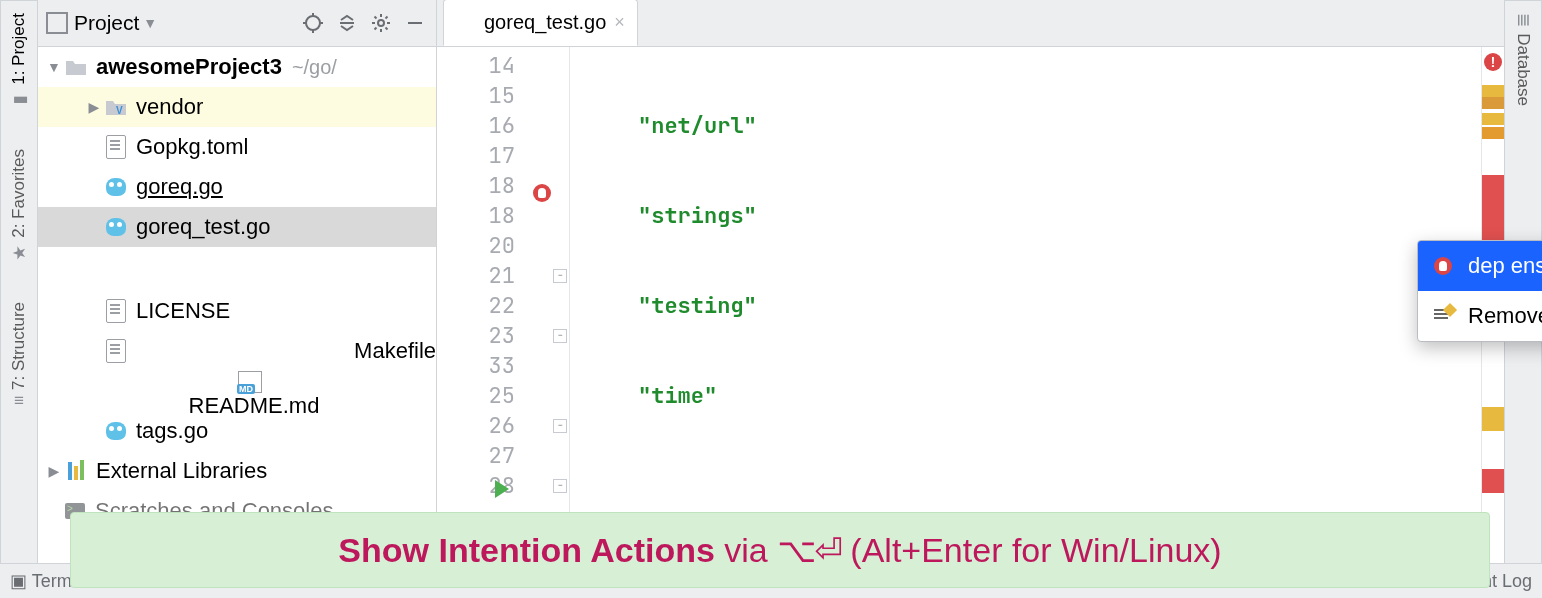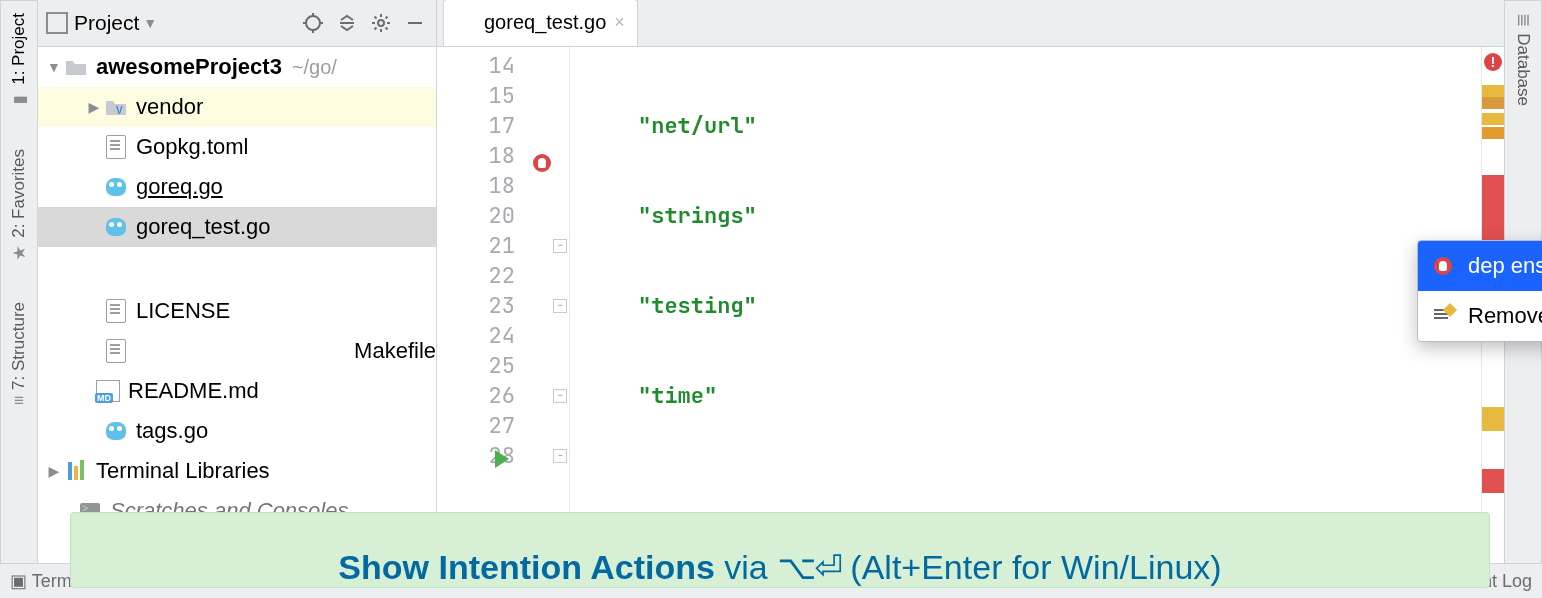--- a/index.html
+++ b/index.html
@@ -68,21 +68,21 @@
   .sm{position:absolute;left:0;width:22px;height:12px;}
   
   .popup{position:absolute;left:980px;top:240px;width:392px;background:#fff;border:1px solid #b9bcc2;border-radius:4px;box-shadow:0 6px 18px rgba(0,0,0,.25);overflow:hidden;font-family:"Segoe UI",Arial,sans-serif;font-size:22px;z-index:5;}
   .popup .pi{height:50px;display:flex;align-items:center;padding:0 14px;gap:14px;cursor:pointer;}
   .popup .pi.sel{background:#1a63ff;color:#fff;}
   .pi .picon{width:22px;display:flex;justify-content:center;}
   .pen-icon{width:18px;height:18px;position:relative;}
   .pen-icon::before{content:"";position:absolute;left:0;top:6px;width:14px;height:2px;background:#666;box-shadow:0 4px 0 #666,0 -4px 0 #666;}
   .pen-icon::after{content:"";position:absolute;right:-3px;top:-2px;width:10px;height:10px;background:#e8b93f;transform:rotate(45deg);}
   
-  .banner{position:absolute;left:70px;right:52px;bottom:10px;height:74px;background:#d6efd5;border:1px solid #bfe3bd;border-radius:4px;display:flex;align-items:flex-end;justify-content:center;font-size:34px;color:#0369a1;z-index:6;}
+  .banner{position:absolute;left:70px;right:52px;bottom:10px;height:74px;background:#d6efd5;border:1px solid #bfe3bd;border-radius:4px;display:flex;align-items:center;justify-content:center;font-size:34px;color:#be185d;z-index:6;}
   .banner b{font-weight:700;}
   .kbd{font-family:Arial,sans-serif;letter-spacing:-2px;}
   
   .status{position:absolute;left:0;right:0;bottom:0;height:34px;background:#edeef0;border-top:1px solid #d0d3d8;display:flex;align-items:center;font-size:18px;color:#6a6d72;padding:0 10px;gap:28px;}
   .status .spacer{flex:1;}
 </style>
 </head>
 <body>
 
 <div class="vstrip left">
@@ -185,72 +185,73 @@
             <span class="txt-icon"></span>
           </span>
           <span class="lbl">LICENSE</span>
         </div>
       <div class="row" style="padding-left:66px;justify-content:space-between;">
           <span class="ficon">
             <span class="txt-icon"></span>
           </span>
           <span class="lbl">Makefile</span>
         </div>
-      <div class="row" style="padding-left:58px;">
+      <div class="row" style="padding-left:34px;flex-direction:column;">
           <span class="ficon">
             <span class="md-icon"></span>
           </span>
           <span class="lbl">README.md</span>
         </div>
       <div class="row" style="padding-left:66px;">
           <span class="ficon">
             <span class="go-blob"></span>
           </span>
           <span class="lbl">tags.go</span>
         </div>
       <div class="row" style="padding-left:6px;">
           <span class="twist">▶</span>
           <span class="ficon">
             <span class="lib-icon">
               <span></span>
               <span></span>
               <span></span>
             </span>
           </span>
-          <span class="lbl">Terminal Libraries</span>
-        </div>
-      <div class="row" style="padding-left:40px;opacity:.55;font-style:italic;">
+          <span class="lbl">External Libraries</span>
+        </div>
+      <div class="row" style="padding-left:25px;opacity:.55;">
           <span class="ficon">
             <span class="scr-icon"></span>
           </span>
           <span class="lbl">Scratches and Consoles</span>
         </div>
     </div>
   </div>
 
   <div class="editor">
     <div class="tabs">
       <div class="tab">
         <span class="ficon" style="width:20px;"><span class="go-blob" style="transform:scale(.85);"></span></span>
         <span>goreq_test.go</span>
         <span class="close">×</span>
       </div>
     </div>
     <div class="code-wrap">
       <div class="gutter" id="gutter">
           <div class="gl">14</div>
           <div class="gl">15</div>
+          <div class="gl">16</div>
           <div class="gl">17</div>
           <div class="gl">18<span class="mark"><span class="bulb" title="error"></span></span></div>
           <div class="gl">18</div>
           <div class="gl">20</div>
           <div class="gl">21<span class="fold">−</span></div>
           <div class="gl">22</div>
           <div class="gl">23<span class="fold">−</span></div>
-          <div class="gl">24</div>
+          <div class="gl">33</div>
           <div class="gl">25</div>
           <div class="gl">26<span class="fold">−</span></div>
           <div class="gl">27</div>
           <div class="gl">28<span class="mark" style="right: 60px;"><span class="run-tri"></span></span><span class="fold">−</span></div>
         </div>
       <div class="code">
         <div class="ln"><span style="padding-left:48px;" class="str">"net/url"</span></div>
         <div class="ln"><span style="padding-left:48px;" class="str">"strings"</span></div>
         <div class="ln"><span style="padding-left:48px;" class="str">"testing"</span></div>
         <div class="ln"><span style="padding-left:48px;" class="str">"time"</span></div>

